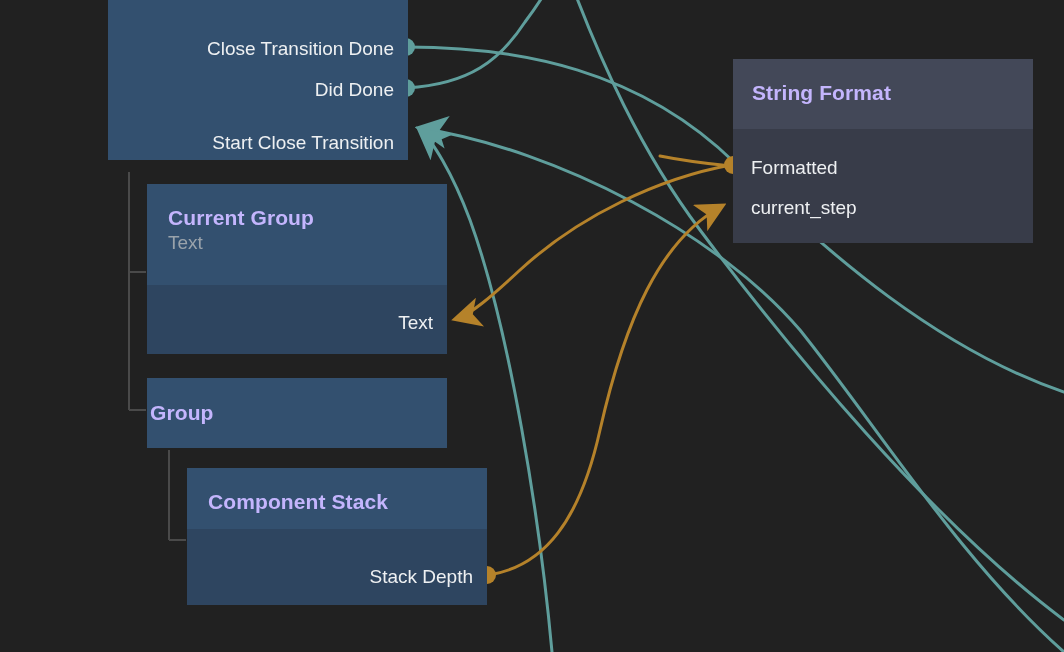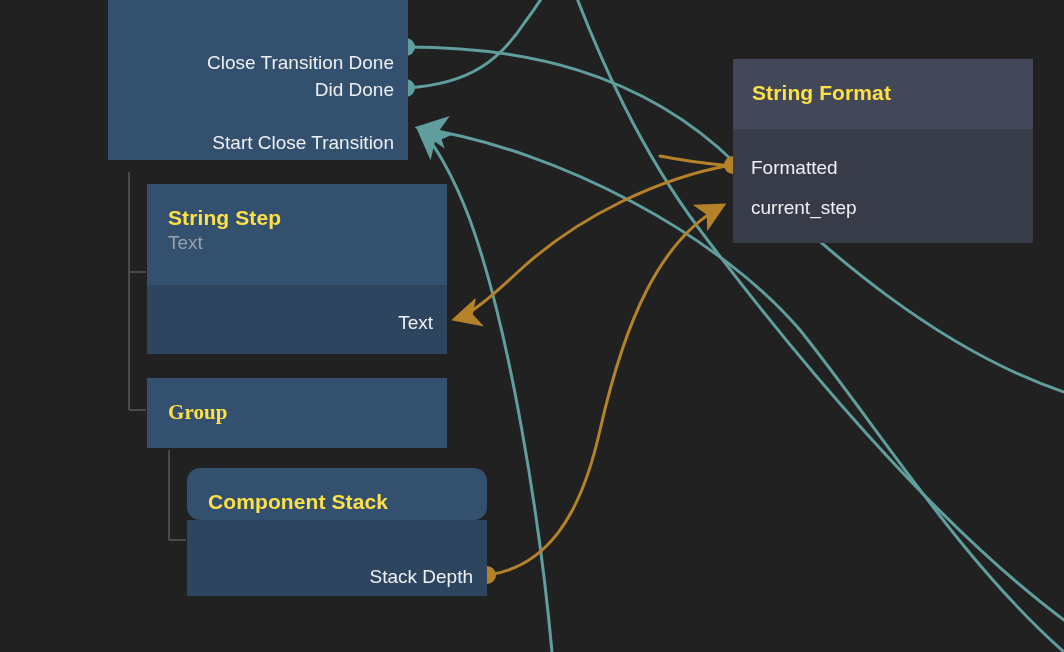--- a/index.html
+++ b/index.html
@@ -48,21 +48,21 @@
 
   
   .node.blue .node-header { background: #33506f; }
   .node.blue .node-body   { background: #2e4560; }
 
   
   .node.grey .node-header { background: #434858; }
   .node.grey .node-body   { background: #383c49; }
 
   .node-title {
-    color: #fde047;
+    color: #c4b5fd;
     font-size: 21px;
     font-weight: 600;
     line-height: 1.1;
     letter-spacing: 0.1px;
   }
   .node-subtitle {
     color: #9aa3ab;
     font-size: 19px;
     font-weight: 400;
     line-height: 1.15;
@@ -74,34 +74,34 @@
     font-size: 19px;
     line-height: 1;
     white-space: nowrap;
   }
   .port-row.right { right: 14px; text-align: right; }
   .port-row.left  { left: 18px;  text-align: right; }
 
   
   #node-scene-root { left: 108px; top: -40px; width: 300px; height: 200px; }
   #node-scene-root .node-header { height: 200px; }
-  #node-scene-root .port-close-done  { right: 14px; top: 93px; }
+  #node-scene-root .port-close-done  { right: 14px; top: 79px; }
   #node-scene-root .port-did-mount   { right: 14px; top: 120px; }
   #node-scene-root .port-start-close { right: 14px; top: 173px; }
 
   #node-current-step { left: 147px; top: 184px; width: 300px; height: 170px; }
   #node-current-step .node-header { height: 101px; padding: 22px 0 0 21px; }
   #node-current-step .node-body   { height: 69px; }
   #node-current-step .port-text   { right: 14px; top: 129px; }
 
   #node-group { left: 147px; top: 378px; width: 300px; height: 70px; }
-  #node-group .node-header { height: 70px; padding: 23px 0 0 21px; font-family: Liberation Serif, serif; }
+  #node-group .node-header { height: 70px; padding: 23px 0 0 3px; }
 
   #node-component-stack { left: 187px; top: 468px; width: 300px; height: 144px; }
-  #node-component-stack .node-header { height: 52px; padding: 22px 0 0 21px; border-radius: 13px; }
+  #node-component-stack .node-header { height: 61px; padding: 22px 0 0 21px; }
   #node-component-stack .node-body   { height: 76px; }
   #node-component-stack .port-stack-depth { right: 14px; top: 99px; text-align: center; }
 
   #node-string-format { left: 733px; top: 59px; width: 300px; height: 184px; }
   #node-string-format .node-header { height: 70px; padding: 22px 0 0 19px; }
   #node-string-format .node-body   { height: 114px; }
   #node-string-format .port-formatted    { left: 18px; top: 99px; }
   #node-string-format .port-current-step { left: 18px; top: 139px; }
 </style>
 </head>
@@ -160,21 +160,21 @@
 
   <div class="node blue" id="node-scene-root">
     <div class="node-header"></div>
     <div class="port-row right port-close-done">Close Transition Done</div>
     <div class="port-row right port-did-mount">Did Done</div>
     <div class="port-row right port-start-close">Start Close Transition</div>
   </div>
 
   <div class="node blue" id="node-current-step">
     <div class="node-header">
-      <div class="node-title">String Step</div>
+      <div class="node-title">Current Group</div>
       <div class="node-subtitle">Text</div>
     </div>
     <div class="node-body"></div>
     <div class="port-row right port-text">Text</div>
   </div>
 
   <div class="node blue" id="node-group">
     <div class="node-header">
       <div class="node-title">Group</div>
     </div>

